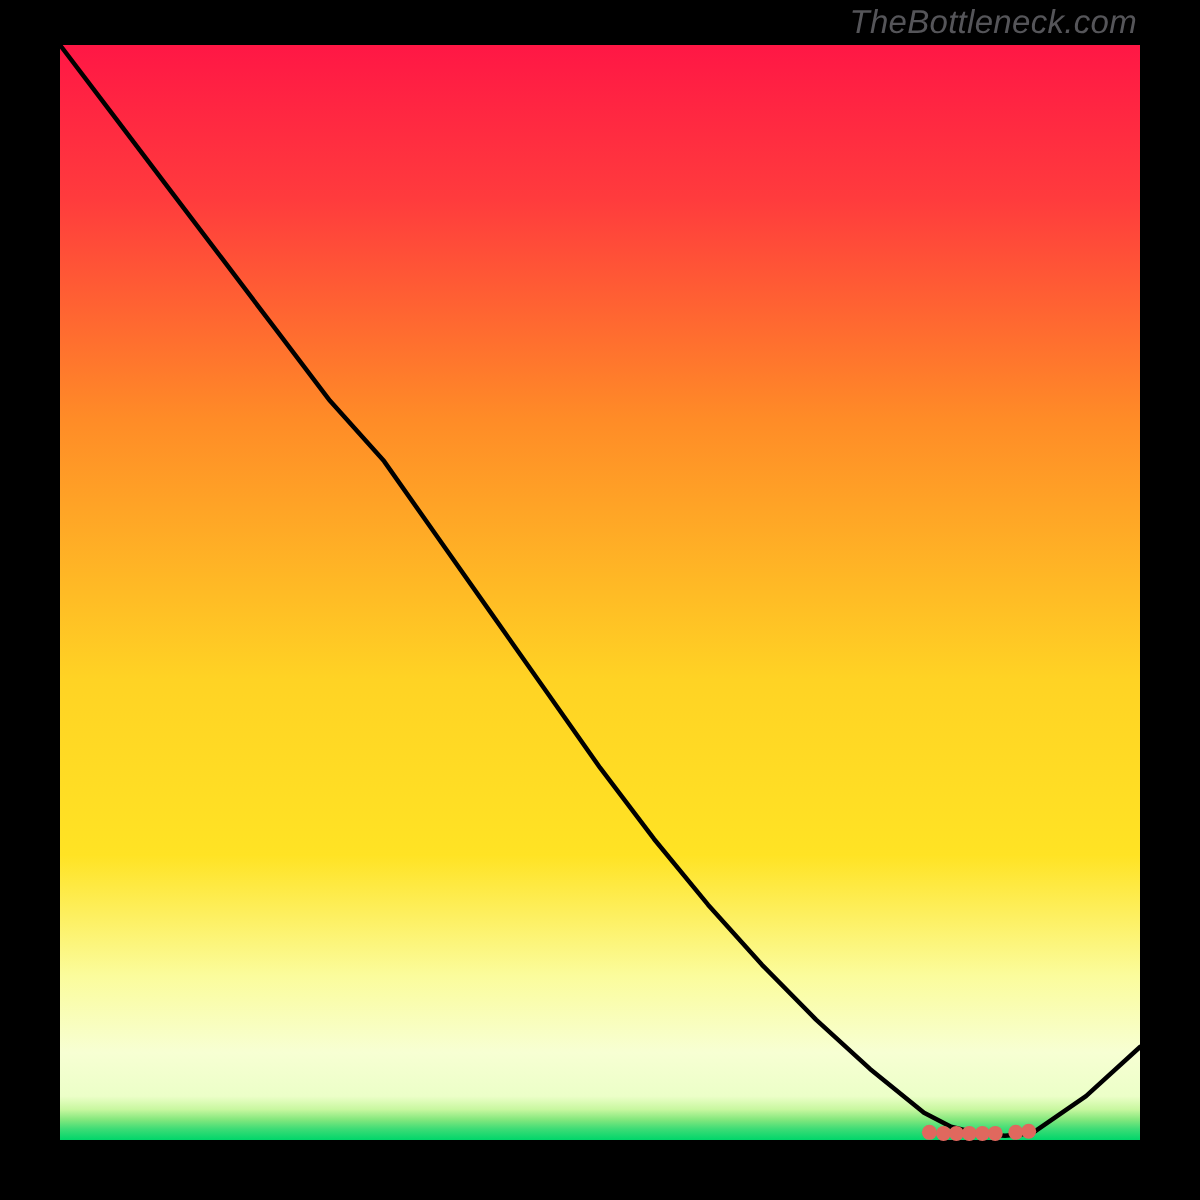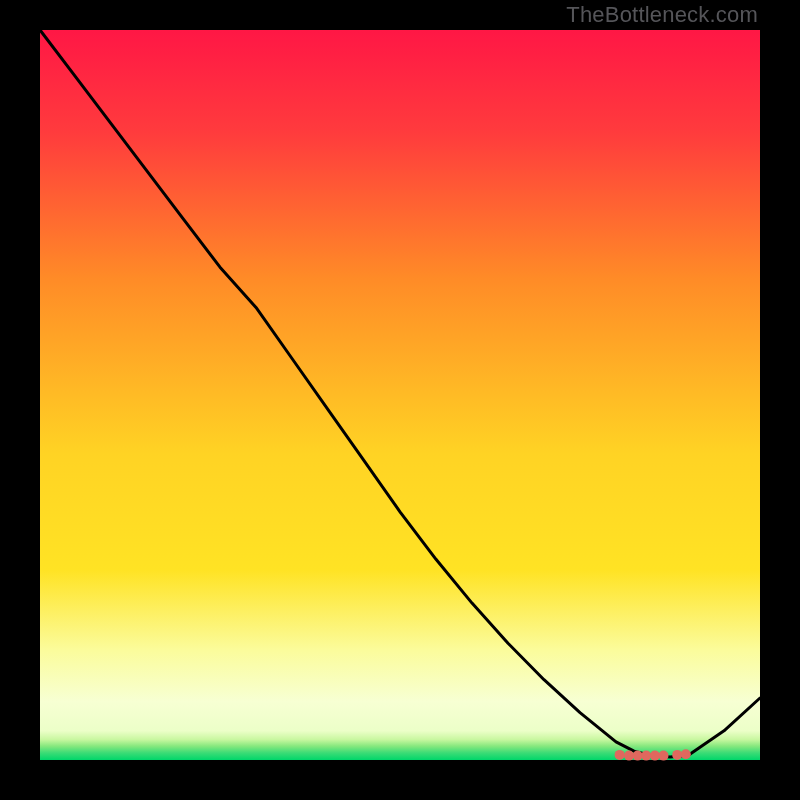--- a/index.html
+++ b/index.html
@@ -27,20 +27,21 @@
   }
   .watermark {
     position: absolute;
     top: 2px;
     right: 42px;
     font-size: 22px;
     color: #555559;
     font-weight: 500;
     letter-spacing: 0.2px;
     font-family: Arial, Helvetica, sans-serif;
+    font-style: italic;
   }
 </style>
 </head>
 <body>
 
 <div class="frame">
   <div class="watermark">TheBottleneck.com</div>
   <svg class="plot" viewBox="0 0 720 730">
     <defs>
       <linearGradient id="bg" x1="0" y1="0" x2="0" y2="1">

